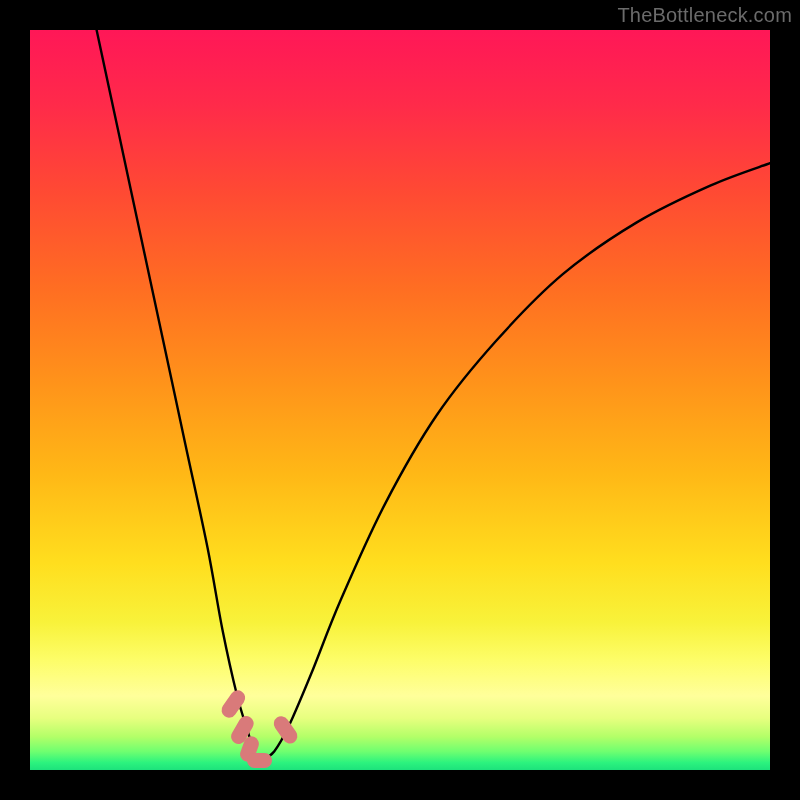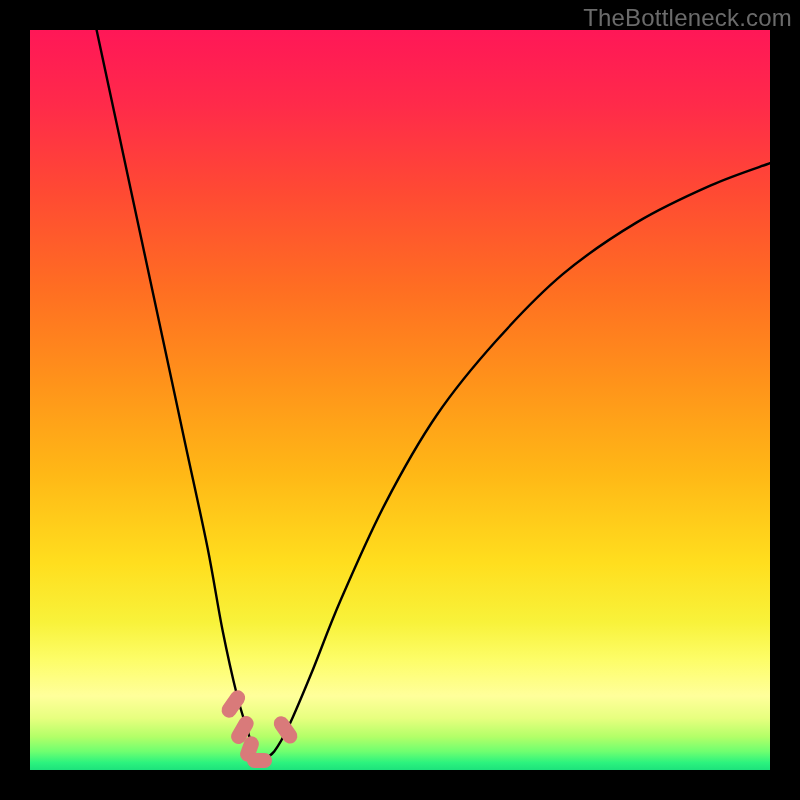--- a/index.html
+++ b/index.html
@@ -22,21 +22,21 @@
     top: 30px;
     width: 740px;
     height: 740px;
     overflow: hidden;
   }
   .watermark {
     position: absolute;
     top: 4px;
     right: 8px;
     color: #6b6b6b;
-    font-size: 24px;
+    font-size: 20px;
     font-weight: 400;
     letter-spacing: 0.2px;
     z-index: 5;
   }
   svg.curve {
     position: absolute;
     inset: 0;
     width: 100%;
     height: 100%;
     z-index: 3;

